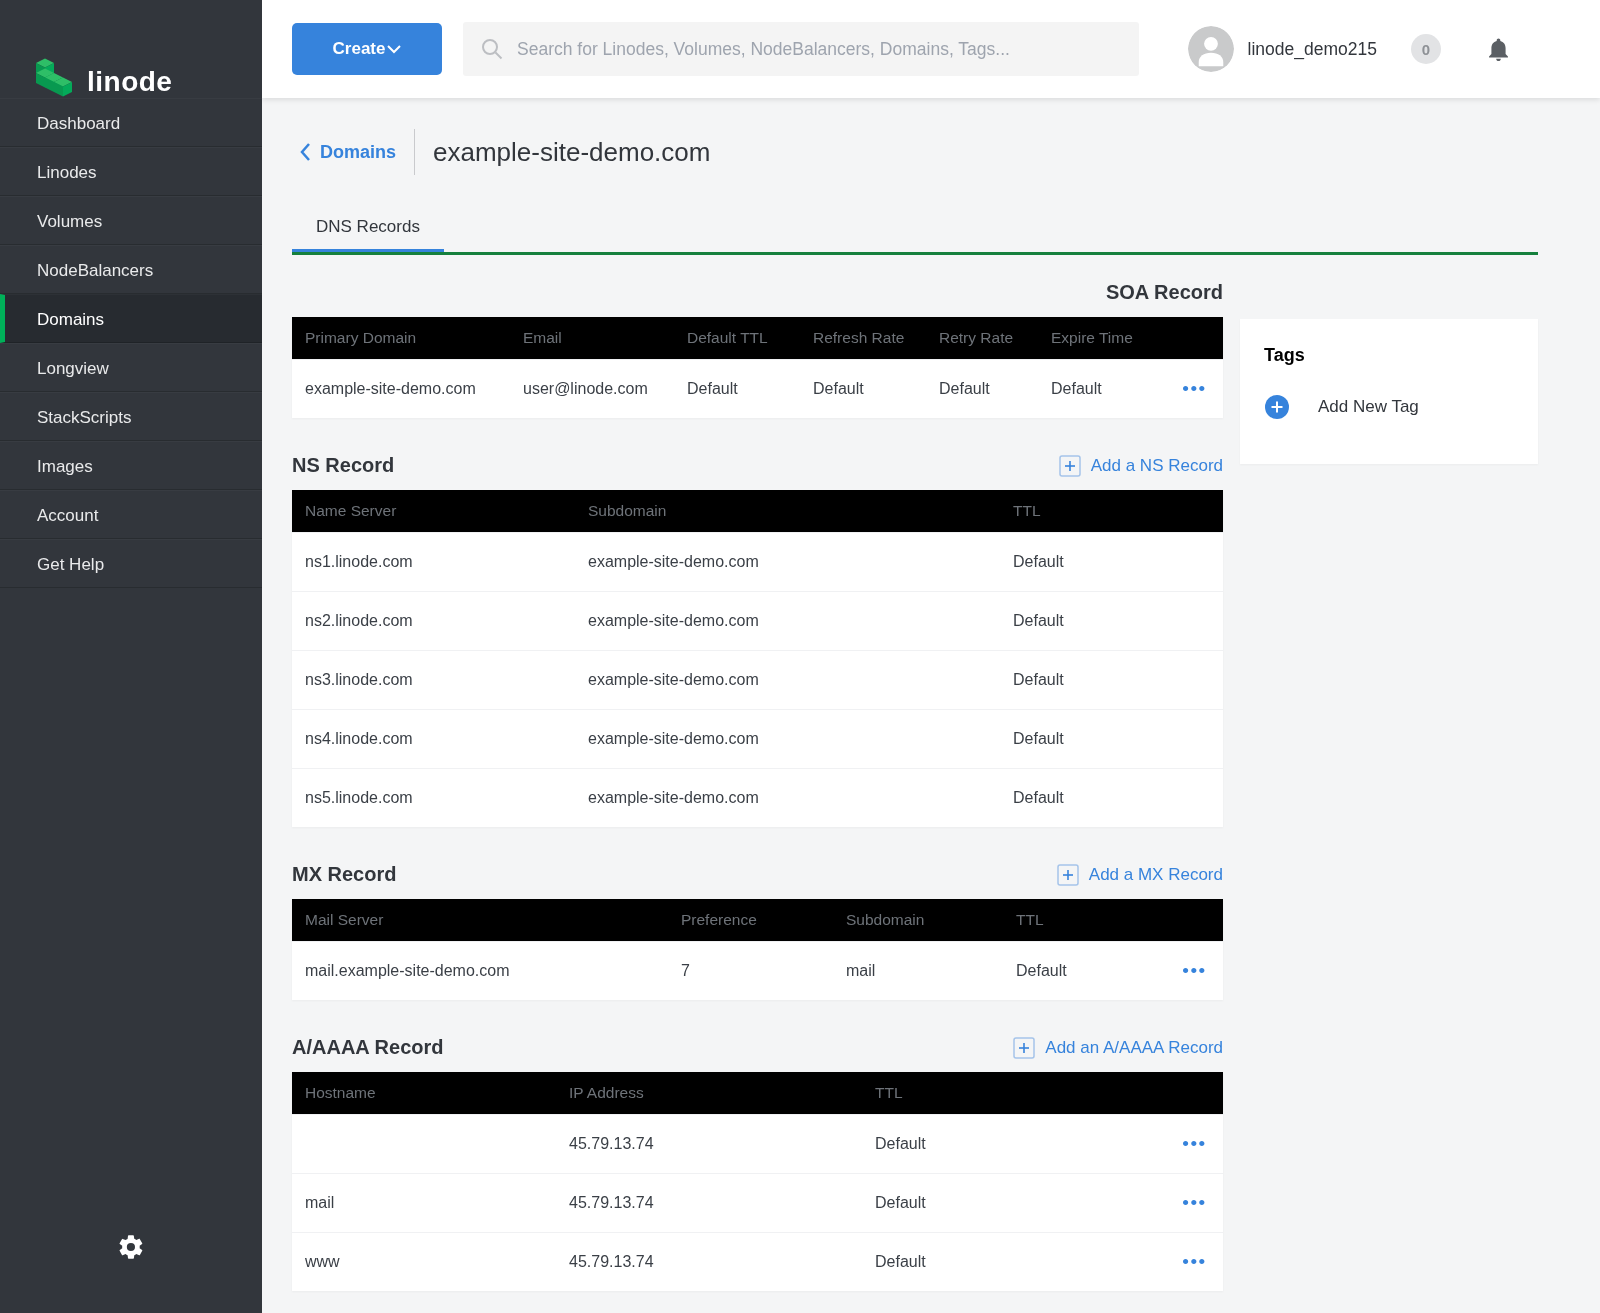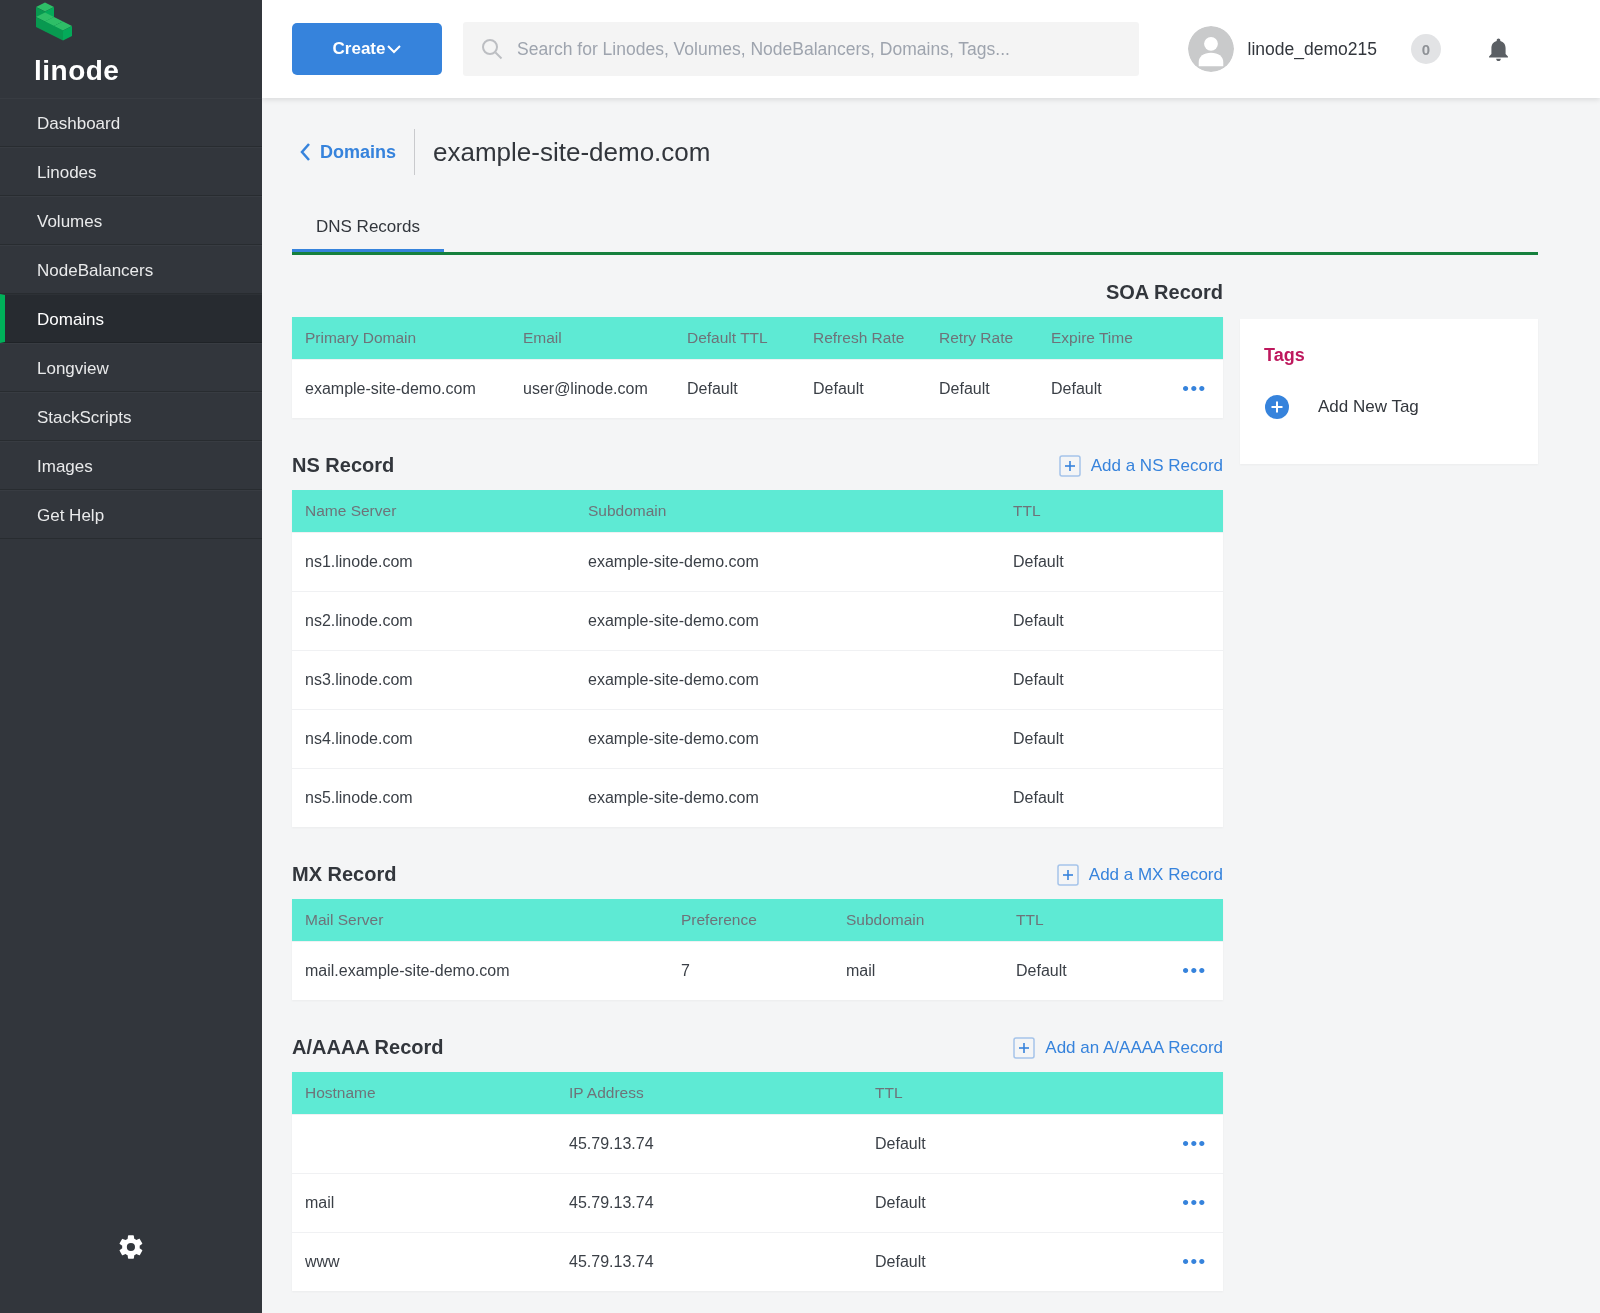--- a/index.html
+++ b/index.html
@@ -11,21 +11,21 @@
     overflow:hidden;
     color:#32363c;
   }
 
   
   .sidebar {
     position:absolute; left:0; top:0; bottom:0; width:262px;
     background:#32363c; z-index:20;
   }
   .logo-row {
-    height:98px; display:flex; align-items:flex-start; padding-left:34px; gap:13px;flex-direction:column;
+    height:98px; display:flex; align-items:flex-end; padding-left:34px; gap:13px;
   }
   .logo-text { color:#fff; font-size:28px; font-weight:700; letter-spacing:.5px; }
   .nav-item {
     height:49px; line-height:49px; padding-left:37px;
     color:#e9eaeb; font-size:17px; cursor:pointer;
     border-bottom:1px solid rgba(0,0,0,0.18);
     border-top:1px solid rgba(255,255,255,0.03);
   }
   .nav-item.active {
     background:#272b30; color:#fff;
@@ -89,21 +89,21 @@
   .section-head { display:flex; align-items:center; justify-content:space-between; margin-bottom:13px; }
   .section-head.first { margin-top:26px;justify-content:flex-end; }
   .section-head.later { margin-top:36px;text-align:right; }
   .section-title { font-size:20px; font-weight:700; color:#32363c; }
   .add-link { display:flex; align-items:center; gap:10px; color:#3683dc; font-size:17px; cursor:pointer; }
 
   table.rec-table {
     width:931px; border-collapse:collapse; table-layout:fixed; background:#fff;
     box-shadow:0 1px 2px rgba(0,0,0,0.04);
   }
-  table.rec-table thead tr { height:42px; background:#5eead4; }
+  table.rec-table thead tr { height:42px; background:#000000; }
   table.rec-table th {
     text-align:left; font-weight:400; font-size:15.5px; color:#6e7379;
     padding:0 10px 0 13px; border-bottom:1px solid #f0f1f3;
   }
   table.rec-table tbody tr { height:59px; border-bottom:1px solid #f0f1f3; }
   table.rec-table tbody tr:last-child { border-bottom:none; }
   table.rec-table td {
     font-size:16px; color:#3a3f46; padding:0 10px 0 13px;
     overflow:hidden; white-space:nowrap; text-overflow:ellipsis;
   }
@@ -111,21 +111,21 @@
   .ellipsis {
     background:none; border:none; color:#3683dc; font-size:19px; letter-spacing:1.5px;
     cursor:pointer; font-family:"Liberation Sans", sans-serif; line-height:1;
   }
 
   
   .tags-card {
     width:298px; margin-left:17px; margin-top:64px; background:#fff;
     box-shadow:0 1px 2px rgba(0,0,0,0.04); padding:26px 24px; height:145px;
   }
-  .tags-title { font-size:18px; font-weight:700; color:#be185d; }
+  .tags-title { font-size:18px; font-weight:700; color:#000000; }
   .add-tag-row { margin-top:28px; display:flex; align-items:center; gap:28px; cursor:pointer; }
   .add-tag-label { font-size:17px; color:#32363c; }
 </style>
 </head>
 <body>
 
 <aside class="sidebar">
   <div class="logo-row">
     <span style="display:flex;">
       <svg width="40" height="42" viewBox="0 0 40 42">
@@ -147,20 +147,21 @@
   </div>
   <nav id="sidebar-nav">
       <div class="nav-item">Dashboard</div>
       <div class="nav-item">Linodes</div>
       <div class="nav-item">Volumes</div>
       <div class="nav-item">NodeBalancers</div>
       <div class="nav-item active">Domains</div>
       <div class="nav-item">Longview</div>
       <div class="nav-item">StackScripts</div>
       <div class="nav-item">Images</div>
+      <div class="nav-item">Account</div>
       <div class="nav-item">Get Help</div>
     </nav>
   <div class="gear-wrap">
     <svg width="28" height="28" viewBox="0 0 24 24" fill="#ffffff">
       <path d="M19.4 13c.04-.32.06-.66.06-1s-.02-.68-.07-1l2.1-1.65c.19-.15.24-.42.12-.64l-2-3.46c-.12-.22-.39-.3-.61-.22l-2.48 1a7.3 7.3 0 0 0-1.73-1l-.37-2.65A.49.49 0 0 0 13.93 2h-4a.49.49 0 0 0-.49.42l-.37 2.65c-.63.26-1.2.6-1.73 1l-2.48-1a.5.5 0 0 0-.61.22l-2 3.46c-.12.22-.07.49.12.64L4.5 11c-.05.32-.08.66-.08 1s.03.68.08 1l-2.11 1.65a.5.5 0 0 0-.12.64l2 3.46c.12.22.39.3.61.22l2.48-1c.53.4 1.1.74 1.73 1l.37 2.65c.04.24.25.42.49.42h4c.24 0 .45-.18.49-.42l.37-2.65a7.3 7.3 0 0 0 1.73-1l2.48 1c.22.08.49 0 .61-.22l2-3.46a.5.5 0 0 0-.12-.64L19.4 13zM11.93 15.5a3.5 3.5 0 1 1 0-7 3.5 3.5 0 0 1 0 7z"></path>
     </svg>
   </div>
 </aside>
 
 <header class="topbar">

